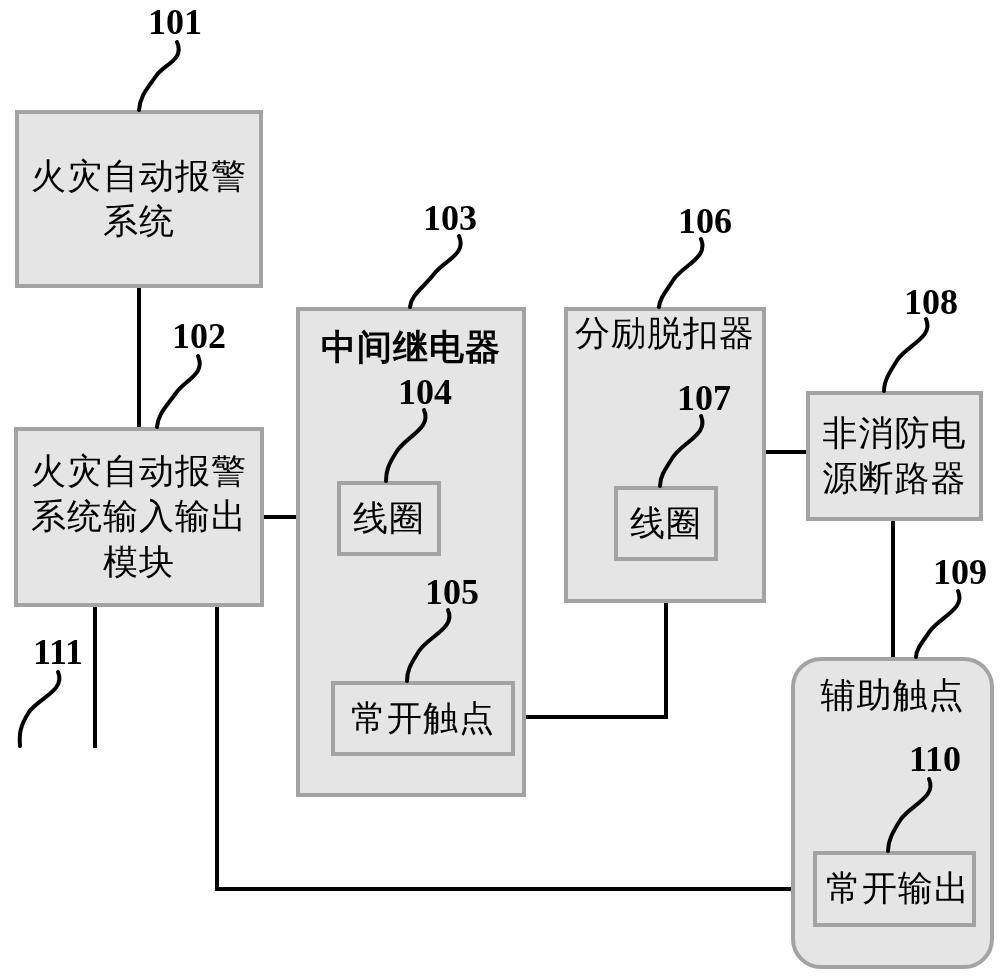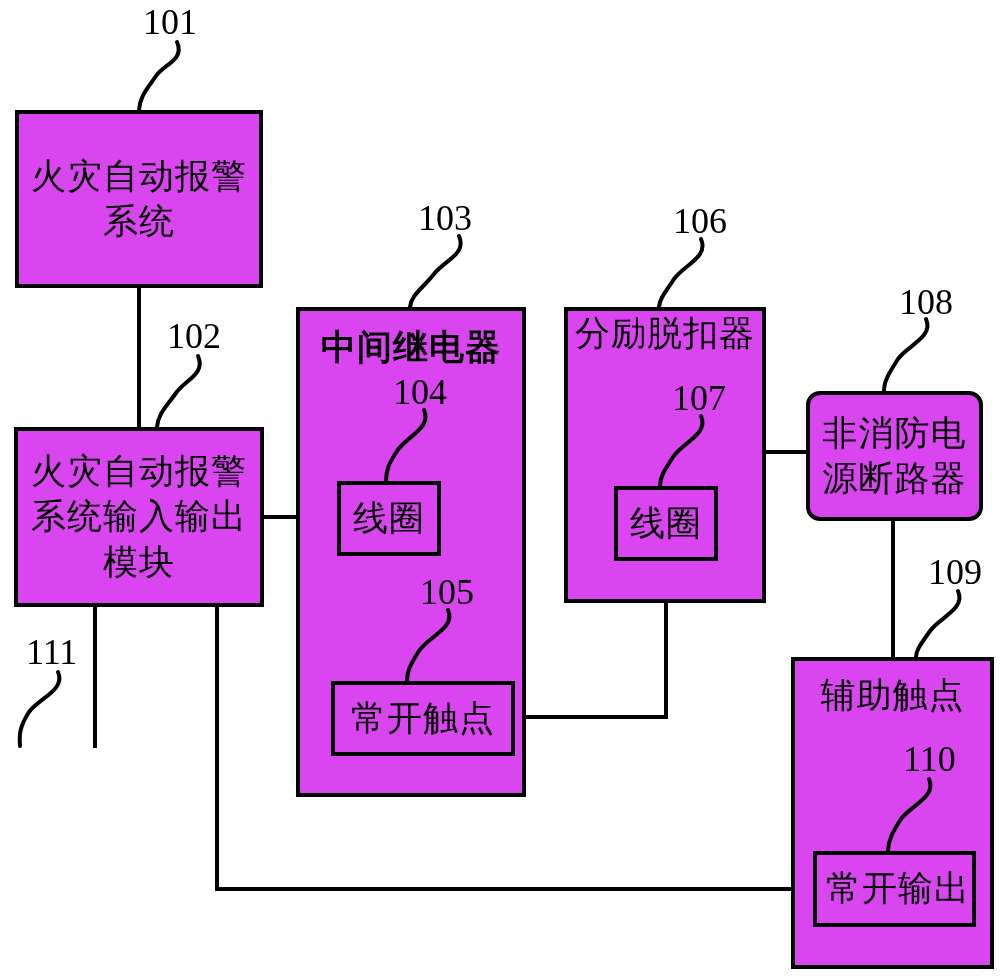--- a/index.html
+++ b/index.html
@@ -11,44 +11,45 @@
     position: relative;
     width: 1000px;
     height: 976px;
     background: #ffffff;
     font-family: "Liberation Serif", "DejaVu Serif", serif;
     color: #000;
     overflow: hidden;
   }
   .box {
     position: absolute;
-    border: 4px solid #000000;
+    border: 4px solid #a3a3a3;
     box-sizing: border-box;
-    background: #d946ef;
+    background: #e5e5e5;
     display: flex;
     align-items: center;
     justify-content: center;
     text-align: center;
   }
   .box.title-top {
     align-items: flex-start;
   }
   .box-label {
     font-size: 35px;
     line-height: 1.3;
     white-space: pre-line;
     letter-spacing: 1px;
   }
   .ref-num {
     position: absolute;
     width: 64px;
-    text-align: left;
+    text-align: center;
     font-size: 36px;
     line-height: 1;
     font-family: "Liberation Serif", "DejaVu Serif", serif;
+    font-weight: bold;
   }
   .wire {
     position: absolute;
     background: #000;
   }
   svg.leaders {
     position: absolute;
     left: 0;
     top: 0;
     width: 1000px;
@@ -101,26 +102,26 @@
   </div>
 
   <div class="box title-top" style="left:564px; top:307px; width:202px; height:296px; ">
     <span class="box-label">分励脱扣器</span>
   </div>
 
   <div class="box" style="left:614px; top:486px; width:104px; height:75px;">
     <span class="box-label">线圈</span>
   </div>
 
-  <div class="box" style="left:806px; top:391px; width:177px; height:130px;border-radius:14px;">
+  <div class="box" style="left:806px; top:391px; width:177px; height:130px;">
     <span class="box-label">非消防电
 源断路器</span>
   </div>
 
-  <div class="box title-top" style="left:791px; top:657px; width:203px; height:312px; padding-top:12px;">
+  <div class="box title-top" style="left:791px; top:657px; width:203px; height:312px; padding-top:12px;border-radius:30px;">
     <span class="box-label">辅助触点</span>
   </div>
 
   <div class="box" style="left:813px; top:851px; width:163px; height:76px;padding-left:7px;">
     <span class="box-label">常开输出</span>
   </div>
 
 
   <div class="ref-num" style="left:143px; top:4px;">101</div>
   <div class="ref-num" style="left:167px; top:318px;">102</div>

